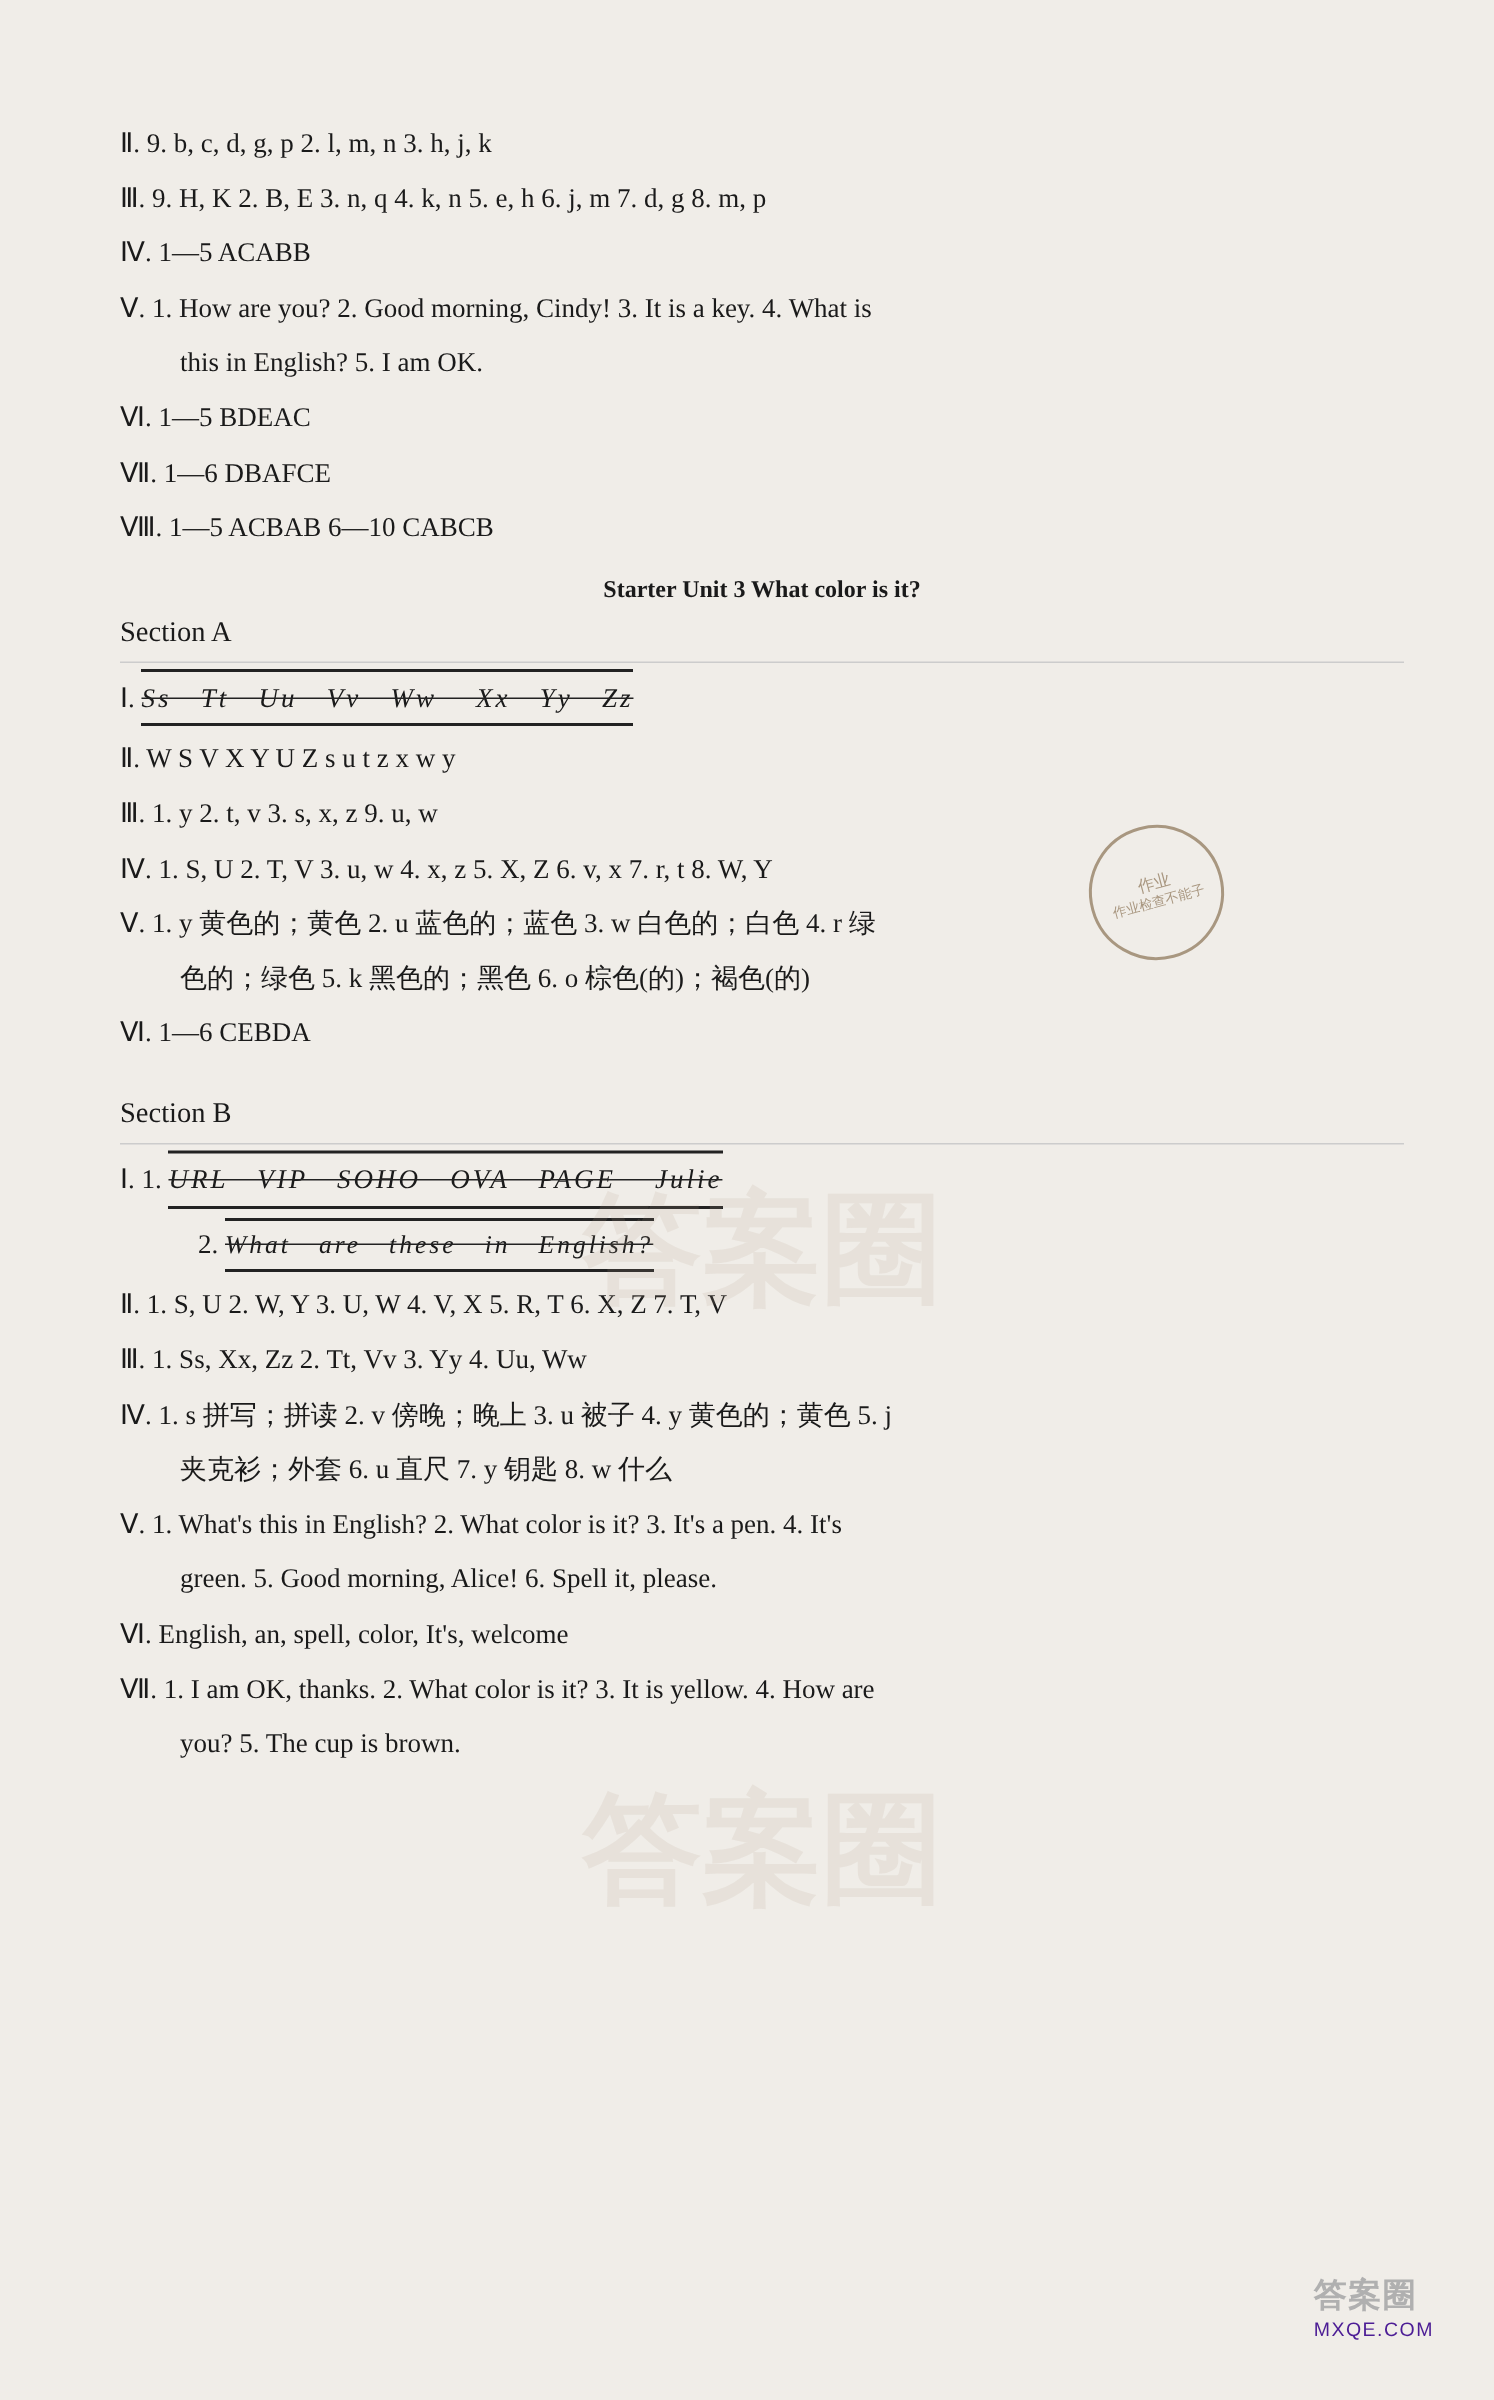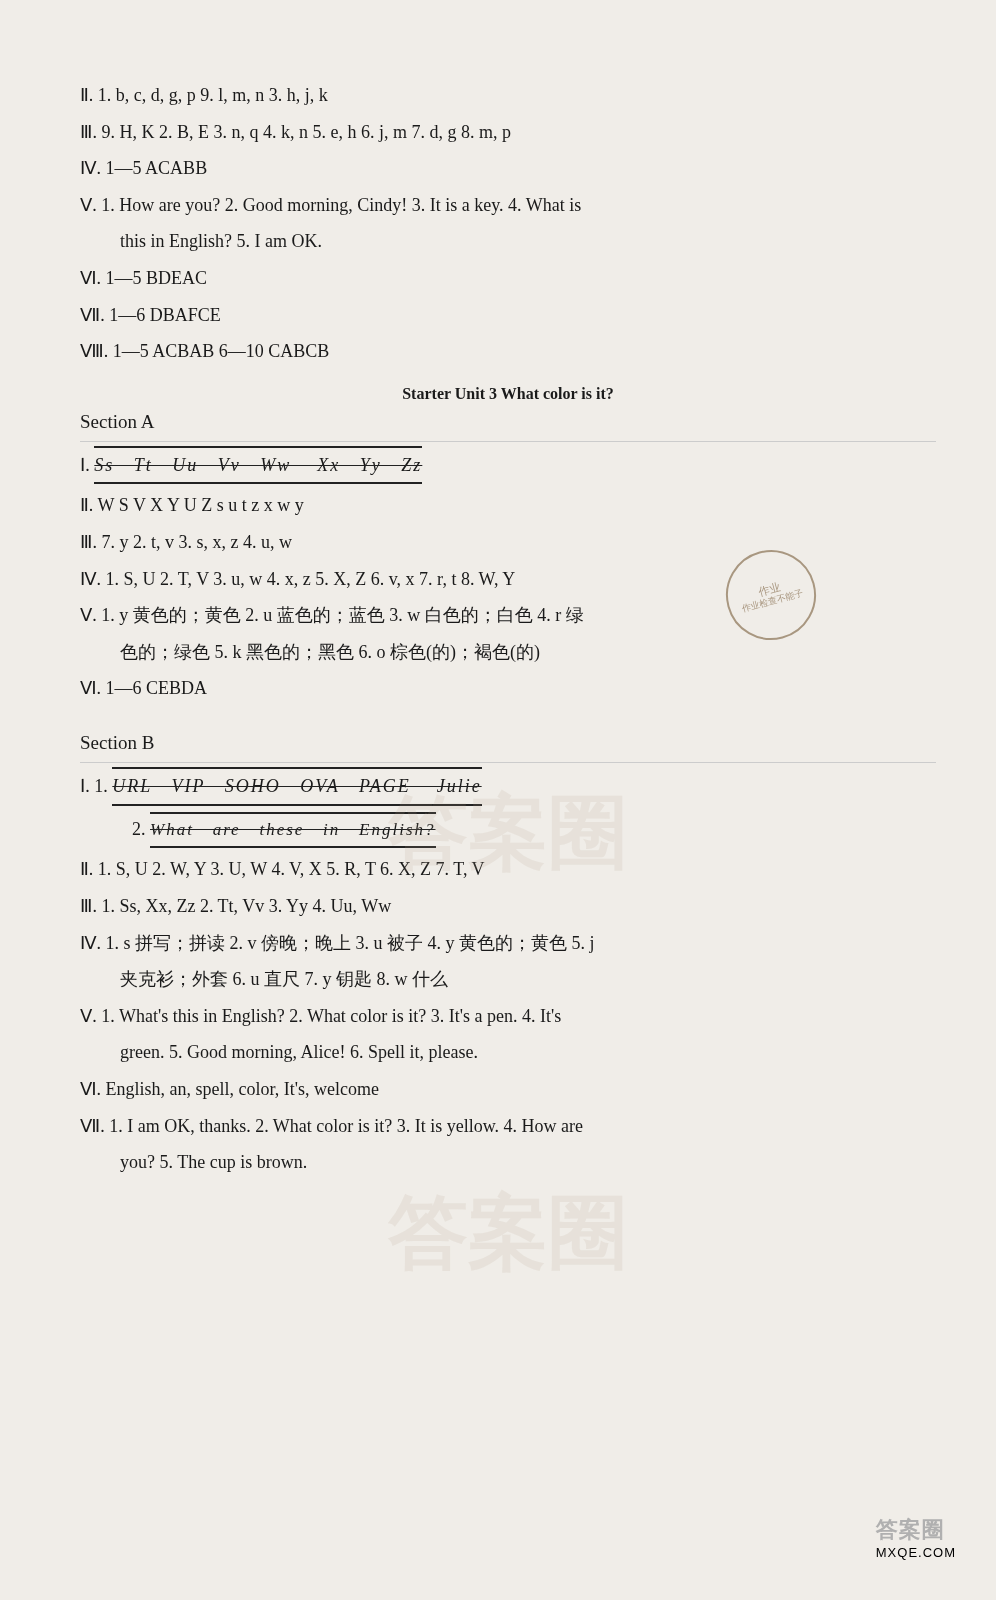--- a/index.html
+++ b/index.html
@@ -76,21 +76,21 @@
       font-family: Arial, sans-serif;
       letter-spacing: 1px;
     }
     .watermark-main {
       font-size: 22px;
       font-weight: bold;
       color: #b0b0b0;
     }
     .watermark-sub {
       font-size: 13px;
-      color: #000000;
+      color: #4c1d95;
     }
     .bg-watermark {
       position: absolute;
       top: 700px;
       left: 50%;
       transform: translateX(-50%);
       font-size: 80px;
       color: rgba(180,160,140,0.15);
       font-weight: bold;
       pointer-events: none;
@@ -117,21 +117,21 @@
   </style>
 </head>
 <body>
 
 <div class="content">
 
   <div class="bg-watermark">答案圈</div>
   <div class="bg-watermark2">答案圈</div>
 
   <div class="line">
-    <span>Ⅱ. 1. b, c, d, g, p  9. l, m, n  3. h, j, k</span>
+    <span>Ⅱ. 9. b, c, d, g, p  2. l, m, n  3. h, j, k</span>
   </div>
   <div class="line">
     <span>Ⅲ. 9. H, K  2. B, E  3. n, q  4. k, n  5. e, h  6. j, m  7. d, g  8. m, p</span>
   </div>
   <div class="line">
     <span>Ⅳ. 1—5 ACABB</span>
   </div>
   <div class="line">
     <span>Ⅴ. 1. How are you?  2. Good morning, Cindy!  3. It is a key.  4. What is</span>
   </div>
@@ -164,21 +164,21 @@
 
   <hr class="section-divider">
 
   <div class="line">
     <span>Ⅰ. </span><span class="strikethrough-box">Ss &nbsp; Tt &nbsp; Uu &nbsp; Vv &nbsp; Ww &nbsp;&nbsp; Xx &nbsp; Yy &nbsp; Zz</span>
   </div>
   <div class="line">
     <span>Ⅱ. W  S  V  X  Y  U  Z  s  u  t  z  x  w  y</span>
   </div>
   <div class="line">
-    <span>Ⅲ. 7. y  2. t, v  3. s, x, z  4. u, w</span>
+    <span>Ⅲ. 1. y  2. t, v  3. s, x, z  9. u, w</span>
   </div>
   <div class="line">
     <span>Ⅳ. 1. S, U  2. T, V  3. u, w  4. x, z  5. X, Z  6. v, x  7. r, t 8. W, Y</span>
   </div>
   <div class="line">
     <span>Ⅴ. 1. y  黄色的；黄色  2. u  蓝色的；蓝色  3. w  白色的；白色  4. r  绿</span>
   </div>
   <div class="line indent">
     <span>色的；绿色  5. k  黑色的；黑色  6. o  棕色(的)；褐色(的)</span>
   </div>

